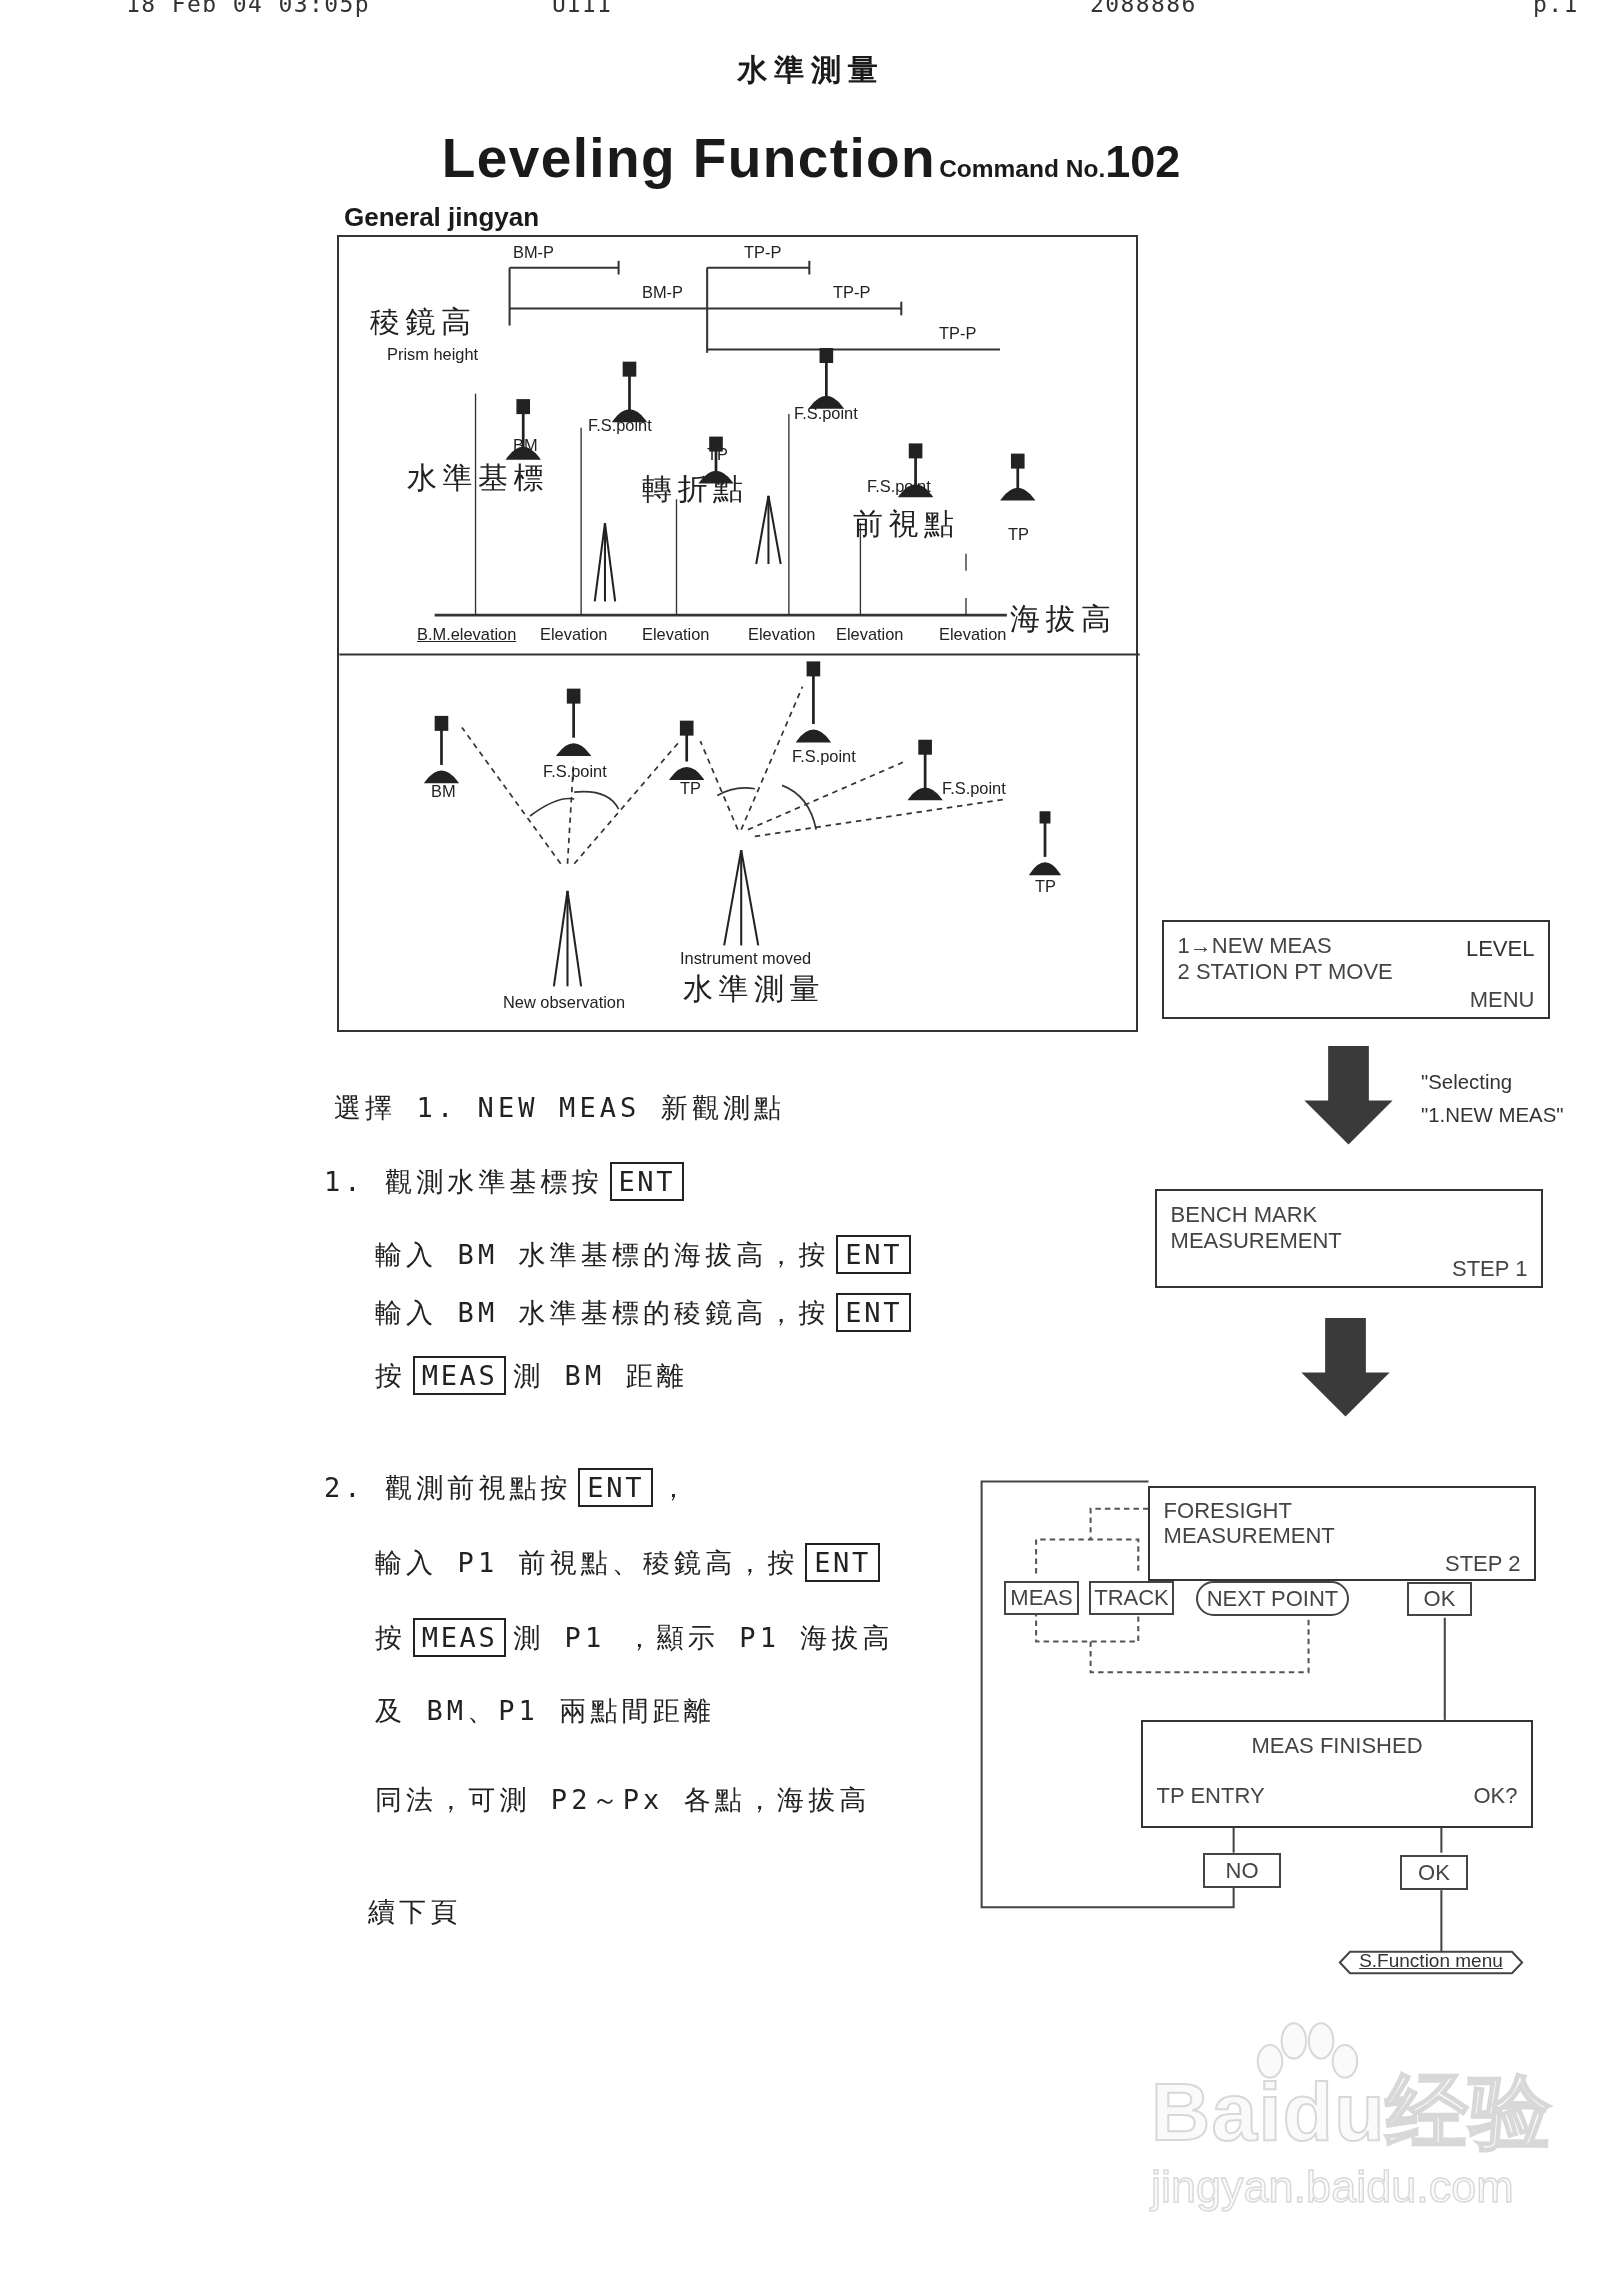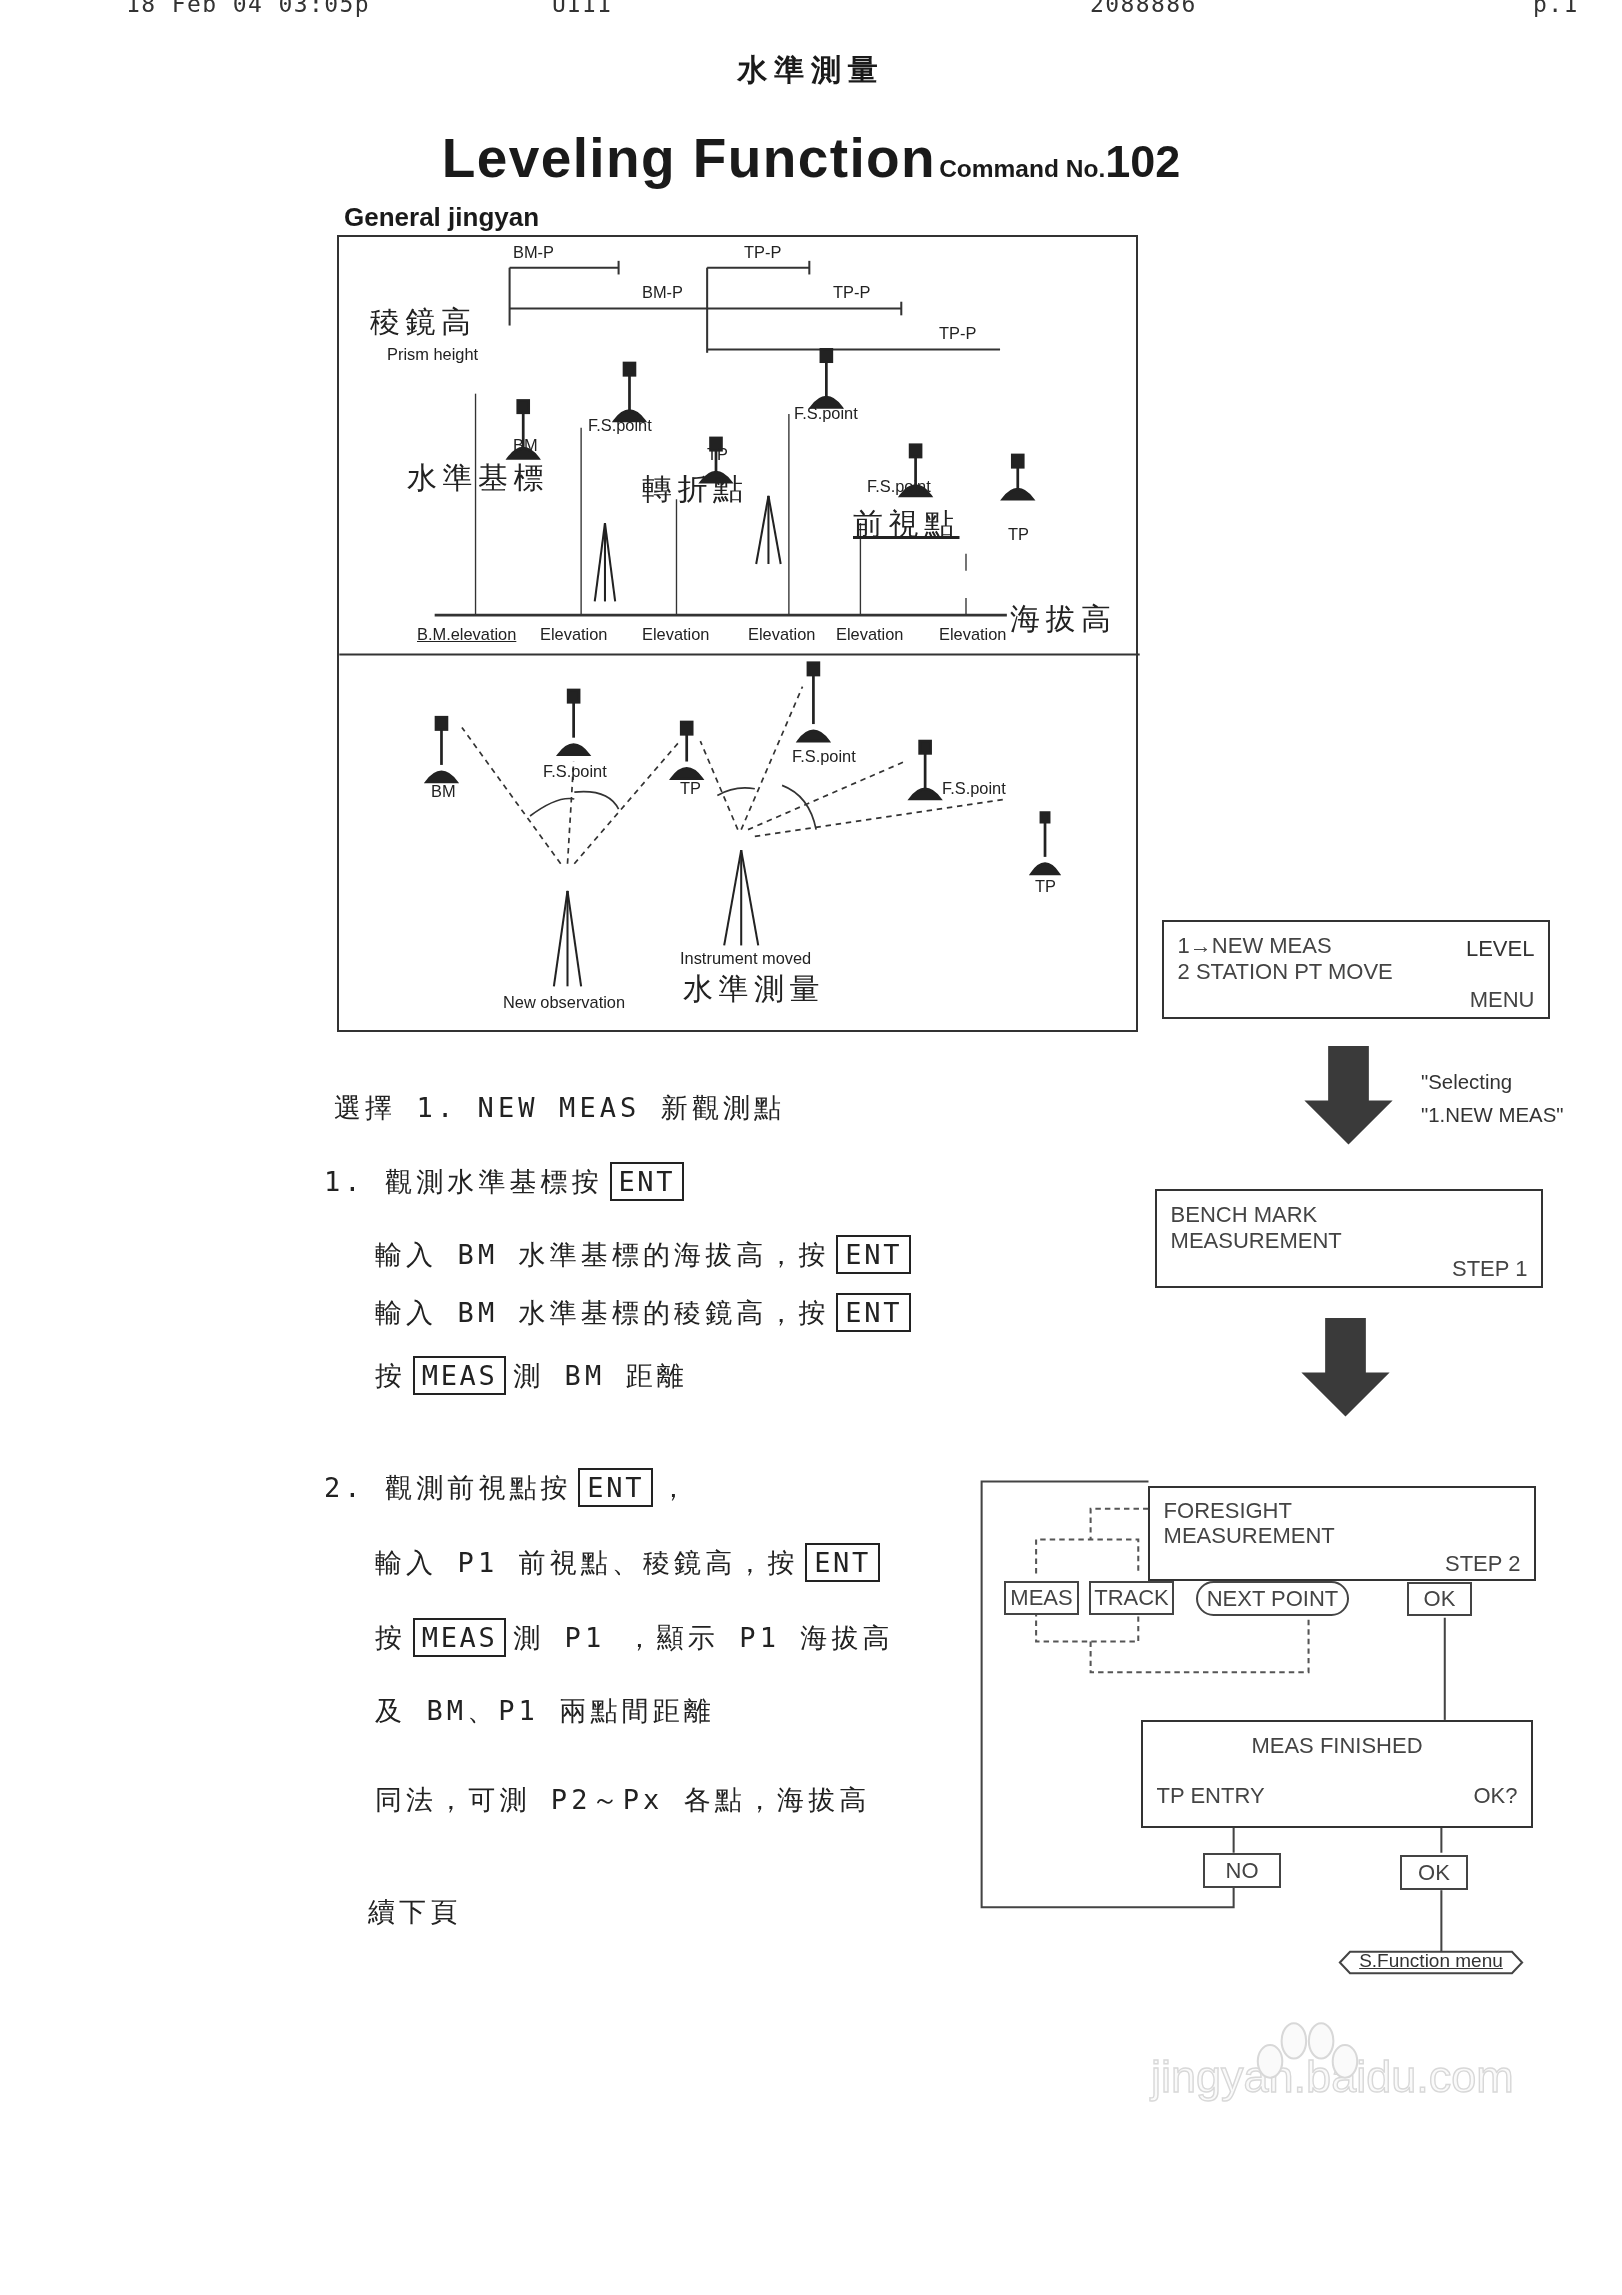--- a/index.html
+++ b/index.html
@@ -156,21 +156,21 @@
 
   <span class="dcn" style="left:31px;top:65px;">稜鏡高</span>
   <span class="dlabel" style="left:48px;top:108px;">Prism height</span>
   <span class="dlabel" style="left:174px;top:199px;">BM</span>
   <span class="dcn" style="left:68px;top:221px;">水準基標</span>
   <span class="dlabel" style="left:249px;top:179px;">F.S.point</span>
   <span class="dlabel" style="left:368px;top:208px;">TP</span>
   <span class="dcn" style="left:303px;top:232px;">轉折點</span>
   <span class="dlabel" style="left:455px;top:167px;">F.S.point</span>
   <span class="dlabel" style="left:528px;top:240px;">F.S.point</span>
-  <span class="dcn" style="left:514px;top:267px;text-decoration:underline;">前視點</span>
+  <span class="dcn" style="left:514px;top:267px;">前視點</span>
   <span class="dlabel" style="left:669px;top:288px;">TP</span>
   <span class="dcn" style="left:671px;top:362px;">海拔高</span>
 
   <span class="dlabel" style="left:78px;top:388px;text-decoration:underline;">B.M.elevation</span>
   <span class="dlabel" style="left:201px;top:388px;">Elevation</span>
   <span class="dlabel" style="left:303px;top:388px;">Elevation</span>
   <span class="dlabel" style="left:409px;top:388px;">Elevation</span>
   <span class="dlabel" style="left:497px;top:388px;">Elevation</span>
   <span class="dlabel" style="left:600px;top:388px;">Elevation</span>
 
@@ -291,15 +291,16 @@
 
 <div class="abs watermark">
   <svg class="abs" style="left:102px;top:-41px;" width="109" height="75" viewBox="0 0 160 110">
     <g fill="#fafafa" stroke="#d8d8d8" stroke-width="3">
       <ellipse cx="25" cy="65" rx="18" ry="24"></ellipse>
       <ellipse cx="60" cy="35" rx="18" ry="26"></ellipse>
       <ellipse cx="100" cy="35" rx="18" ry="26"></ellipse>
       <ellipse cx="135" cy="65" rx="18" ry="24"></ellipse>
     </g>
   </svg>
+  <div class="brand">Baidu经验</div>
   <div class="url">jingyan.baidu.com</div>
 </div>
 
 
 </body></html>

